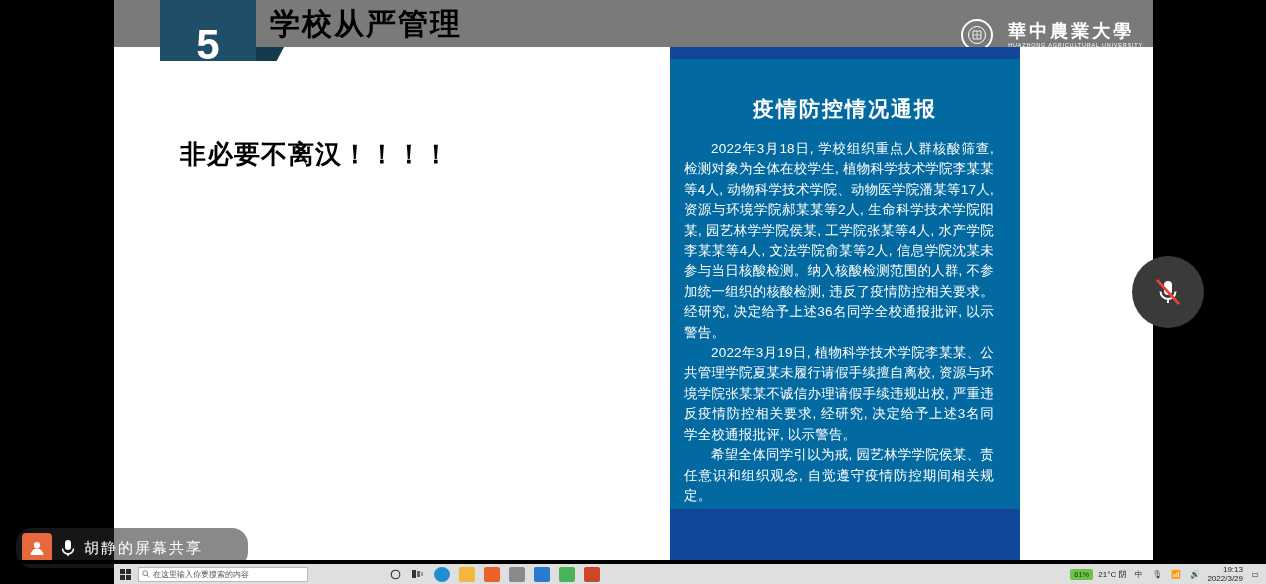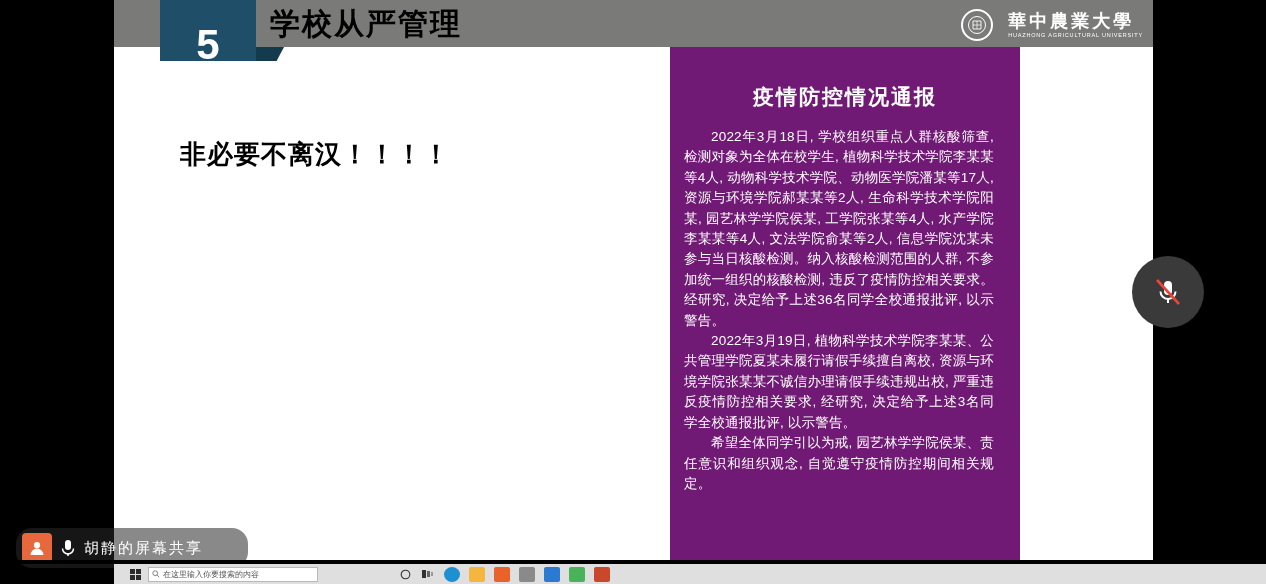--- a/index.html
+++ b/index.html
@@ -70,21 +70,21 @@
     font-size: 30px;
     font-weight: bold;
     color: #000000;
     letter-spacing: 2px;
   }
 
   
   #univ-logo {
     position: absolute;
     right: 10px;
-    top: 9px;
+    top: 19px;
     display: flex;
     align-items: center;
     gap: 15px;
   }
   #univ-seal {
     width: 32px;
     height: 32px;
     border-radius: 50%;
     border: 2px solid #ffffff;
     display: flex;
@@ -139,24 +139,24 @@
     left: 556px;
     top: 47px;
     width: 483px;
     height: 513px;
     background: #0b3d91;
     background: #11469a;
   }
   #notice-inner {
     position: absolute;
     left: 0px;
-    top: 0px;
+    top: 12px;
     width: 350px;
-    height: 513px;
-    background: #701a75;
+    height: 450px;
+    background: #0369a1;
   }
   #notice-title {
     position: absolute;
     left: 0px;
     top: 36px;
     width: 350px;
     text-align: center;
     color: #ffffff;
     font-size: 21px;
     font-weight: bold;
@@ -237,21 +237,21 @@
     width: 1152px;
     height: 20px;
     background: #dfdfdf;
     display: flex;
     align-items: center;
   }
   #taskbar-left {
     display: flex;
     align-items: center;
     gap: 6px;
-    padding-left: 14px;
+    padding-left: 4px;
   }
   #taskbar-search {
     width: 170px;
     height: 15px;
     background: #ffffff;
     border: 1px solid #b9b9b9;
     box-sizing: border-box;
     display: flex;
     align-items: center;
     gap: 3px;
@@ -422,15 +422,28 @@
       </div>
       <div class="tb-app" style="background:#1e90d2;border-radius:50%;"></div>
       <div class="tb-app" style="background:#f4b63f;"></div>
       <div class="tb-app" style="background:#e8622a;"></div>
       <div class="tb-app" style="background:#8a8a8a;"></div>
       <div class="tb-app" style="background:#2b7ad1;"></div>
       <div class="tb-app" style="background:#49b35a;"></div>
       <div class="tb-app" style="background:#c9472b;"></div>
     </div>
 
+    <div id="taskbar-right">
+      <div id="battery-pill">61%</div>
+      <span>21°C 阴</span>
+      <div class="tb-icon" style="font-size:8px;">中</div>
+      <div class="tb-icon" style="font-size:8px;">🎙</div>
+      <div class="tb-icon" style="font-size:8px;">📶</div>
+      <div class="tb-icon" style="font-size:8px;">🔊</div>
+      <div id="clock">
+        <span>19:13</span>
+        <span>2022/3/29</span>
+      </div>
+      <div class="tb-icon" style="font-size:8px;">▭</div>
+    </div>
   </div>
 
 </div>
 
 </body></html>

